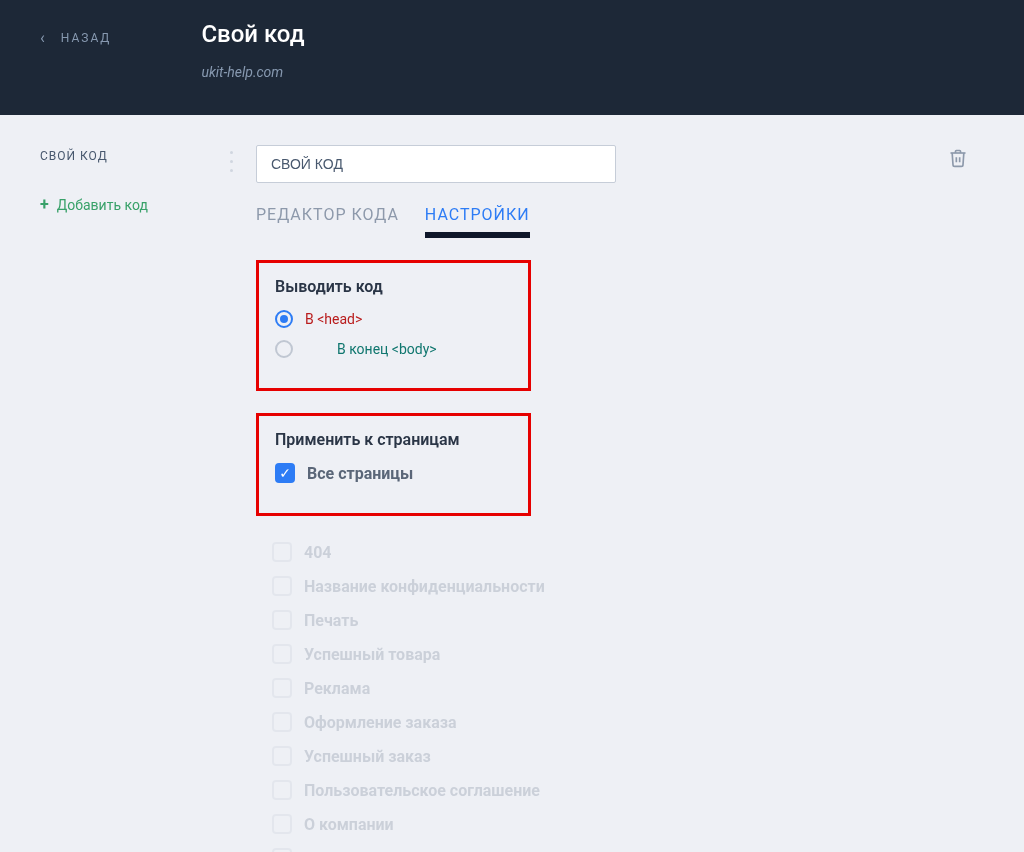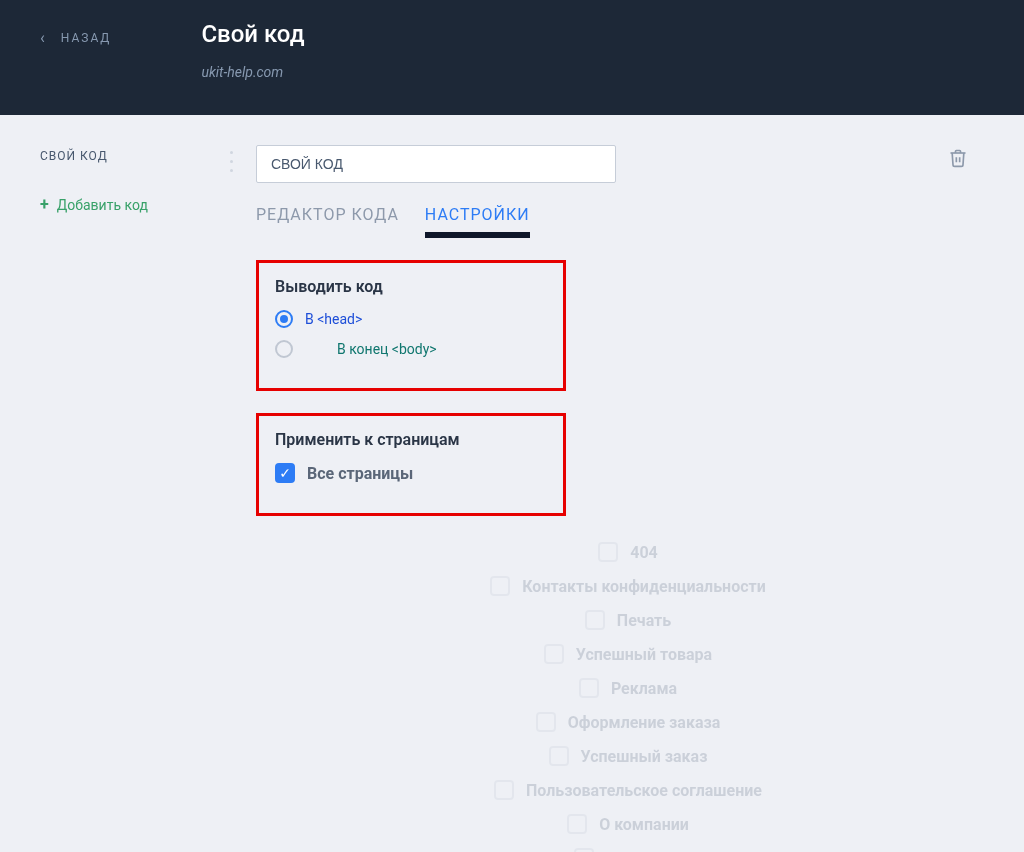--- a/index.html
+++ b/index.html
@@ -88,56 +88,56 @@
       margin-top: 22px;
       font-size: 16px;
       letter-spacing: 1px;
     }
     .tab { color: #8d99ab; padding-bottom: 8px; cursor: pointer; }
     .tab.active { color: #2d7cf5; border-bottom: 6px solid #0f172a; }
     
     .section {
       margin-top: 22px;
       padding: 14px 16px 18px 16px;
-      width: 310px;
+      width: 275px;
     }
     .hl { border: 3px solid #e60000; }
     .sec-title { font-size: 16px; font-weight: 600; color: #2a3546; margin-bottom: 14px; }
     .radio-row, .check-row {
       display: flex;
       align-items: center;
       gap: 12px;
       margin-bottom: 12px;
       cursor: pointer;
     }
     .radio {
       width: 18px; height: 18px; border-radius: 50%;
       border: 2px solid #c0c7d2;
       display: flex; align-items: center; justify-content: center;
     }
     .radio.checked { border-color: #2d7cf5; }
     .radio.checked .dot { width: 8px; height: 8px; border-radius: 50%; background: #2d7cf5; }
-    .radio-label { font-size: 14px; color: #1d4ed8; }
+    .radio-label { font-size: 14px; color: #b91c1c; }
     .radio-row.dim .radio { border-color: #c0c7d2; }
     .radio-row.dim .radio-label { color: #0f766e; margin-left: 32px; }
     .checkbox {
       width: 20px; height: 20px; border-radius: 4px;
       display: flex; align-items: center; justify-content: center;
       font-size: 14px; color: #fff;
     }
     .checkbox.checked { background: #2d7cf5; }
     .check-label { font-size: 16px; color: #5a6678; font-weight: bold; }
     
     .pages-list {
       margin-top: 26px;
       margin-left: 16px;
       opacity: 0.35;
       filter: blur(0.4px);
     }
-    .pages-list .check-row { margin-bottom: 14px; cursor: default; justify-content: center; }
+    .pages-list .check-row { margin-bottom: 14px; cursor: default; }
     .pages-list .check-label { color: #8c97a8; }
     .pages-list .checkbox { border: 2px solid #d0d6e0; background: transparent; }
   </style>
 </head>
 <body>
 
 <div class="header">
   <div class="header-row">
     <div class="back-btn">
       <span class="chev">‹</span>
@@ -204,21 +204,21 @@
       </div>
     </div>
 
     <div class="pages-list" id="pages-list">
         <div class="check-row">
           <div class="checkbox "></div>
           <span class="check-label">404</span>
         </div>
         <div class="check-row">
           <div class="checkbox "></div>
-          <span class="check-label">Контакты конфиденциальности</span>
+          <span class="check-label">Название конфиденциальности</span>
         </div>
         <div class="check-row">
           <div class="checkbox "></div>
           <span class="check-label">Печать</span>
         </div>
         <div class="check-row">
           <div class="checkbox "></div>
           <span class="check-label">Успешный товара</span>
         </div>
         <div class="check-row">

